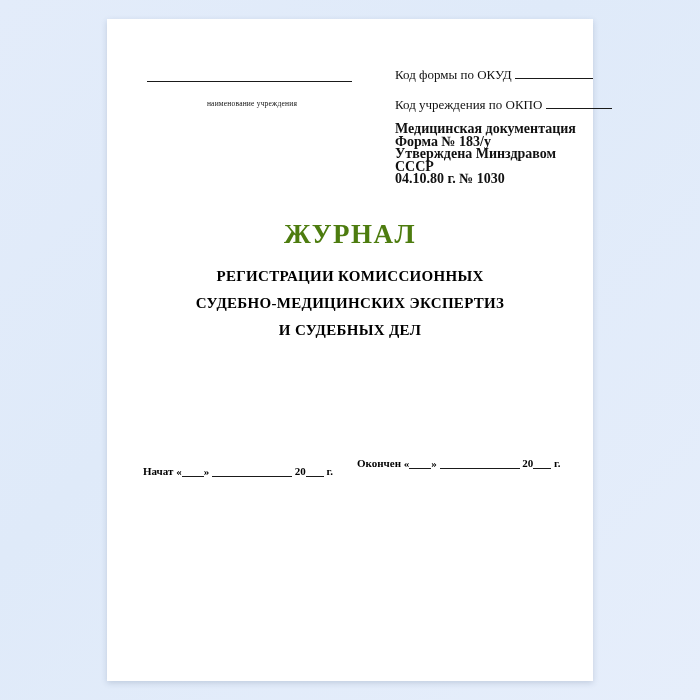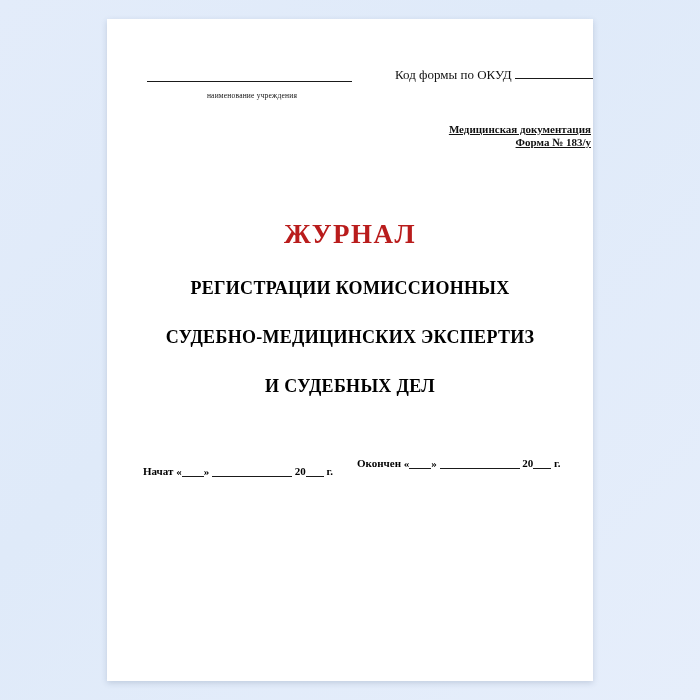--- a/index.html
+++ b/index.html
@@ -53,21 +53,21 @@
     text-align: center;
   }
   .inst-line {
     border-bottom: 1px solid #1a1a1a;
     height: 14px;
     width: 205px;
   }
   .inst-caption {
     font-size: 7.5px;
     color: #111;
-    margin-top: 9px;
+    margin-top: 17px;
     letter-spacing: 0.2px;
   }
   .codes-block {
     position: absolute;
     left: 288px;
     top: 0;
     width: 190px;
     font-size: 13px;
     color: #111;
   }
@@ -82,50 +82,48 @@
   }
   .u-long { width: 78px; }
   .u-short { width: 66px; }
 
   
   .meddoc {
     position: absolute;
     top: 104px;
     left: 288px;
     width: 196px;
-    text-align: right;
-    font-size: 11px;
+    text-align: left;
+    font-size: 14px;
     line-height: 12.5px;
     color: #111;
     font-weight: bold;
-    text-decoration: underline;
   }
 
   
   .title-block {
     position: absolute;
     top: 200px;
     left: 0;
     width: 486px;
     text-align: center;
   }
   .main-title {
     font-size: 27px;
     font-weight: bold;
     letter-spacing: 1.5px;
-    color: #b91c1c;
+    color: #4d7c0f;
     margin-bottom: 18px;
   }
   .sub-line {
-    font-size: 18px;
+    font-size: 15px;
     font-weight: bold;
     letter-spacing: 0.3px;
     color: #000;
     margin-bottom: 10px;
-    margin-top: 28px;
   }
 
   
   .dates {
     position: absolute;
     top: 438px;
     left: 0;
     width: 486px;
     font-size: 11px;
     color: #000;
@@ -167,27 +165,33 @@
       <div class="inst-block">
         <div class="inst-line"></div>
         <div class="inst-caption">наименование учреждения</div>
       </div>
 
       <div class="codes-block">
         <div class="code-row">
           <span>Код формы по ОКУД</span>
           <span class="code-underline u-long"></span>
         </div>
+        <div class="code-row">
+          <span>Код учреждения по ОКПО</span>
+          <span class="code-underline u-short"></span>
+        </div>
       </div>
 
     </div>
 
     <div class="meddoc">
       <div>Медицинская документация</div>
       <div>Форма № 183/у</div>
+      <div>Утверждена Минздравом СССР</div>
+      <div>04.10.80 г. № 1030</div>
     </div>
 
     <div class="title-block">
       <div class="main-title">ЖУРНАЛ</div>
       <div class="sub-line">РЕГИСТРАЦИИ КОМИССИОННЫХ</div>
       <div class="sub-line">СУДЕБНО-МЕДИЦИНСКИХ ЭКСПЕРТИЗ</div>
       <div class="sub-line">И СУДЕБНЫХ ДЕЛ</div>
     </div>
 
     <div class="dates">

